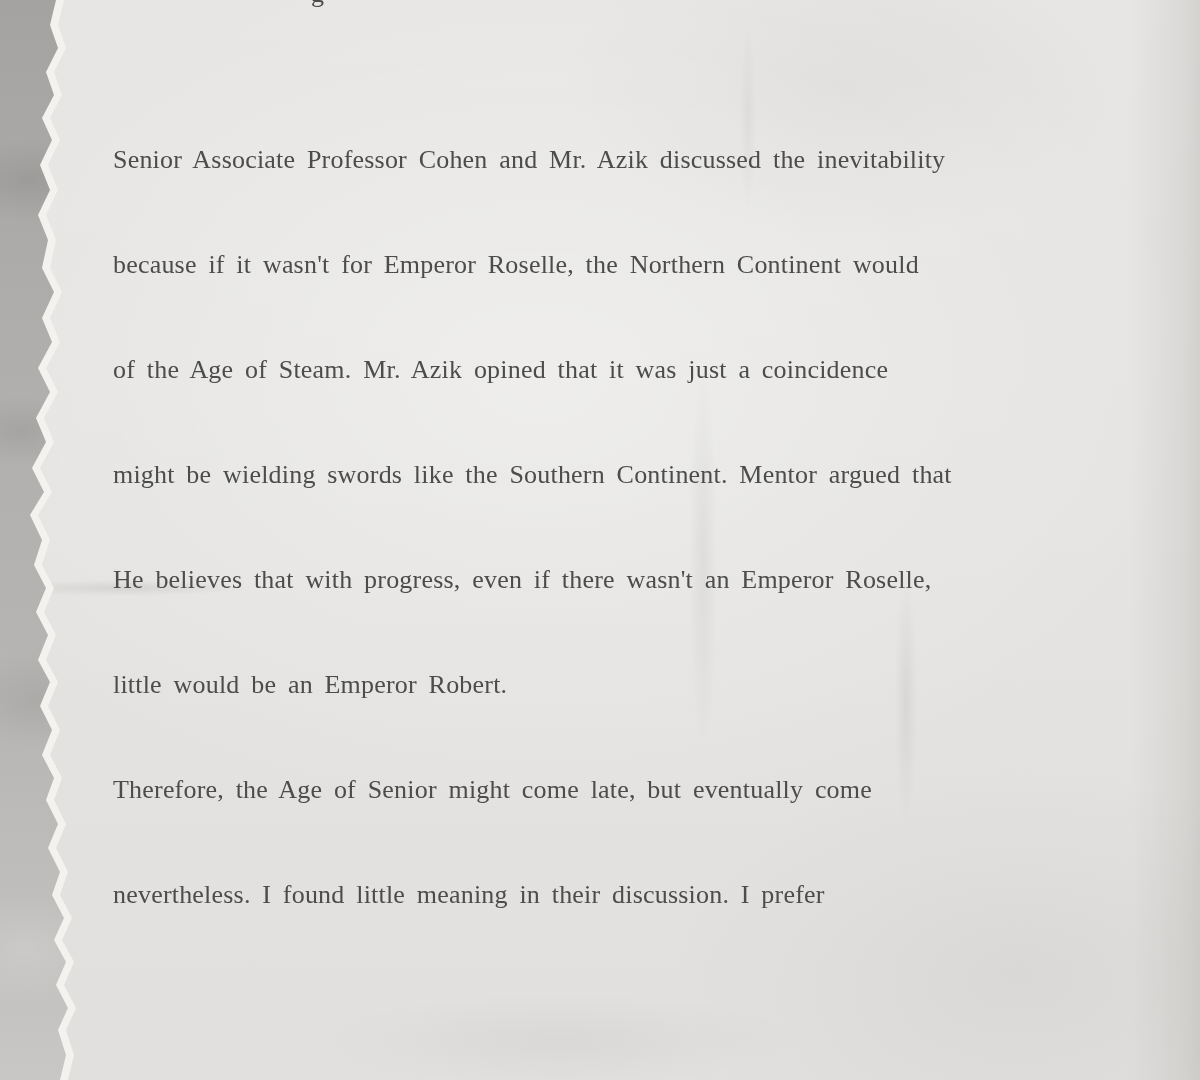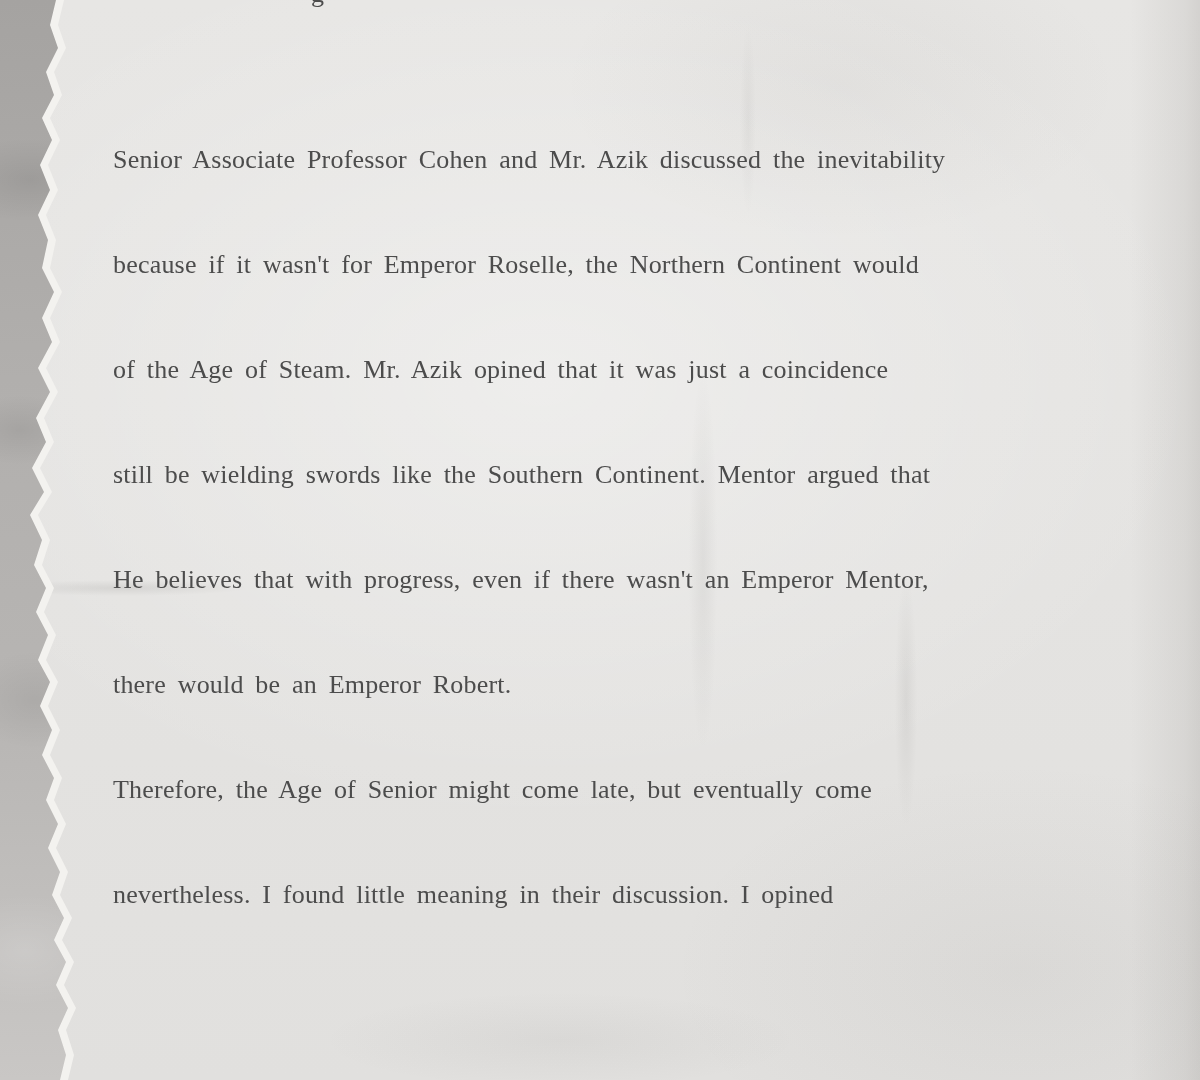--- a/index.html
+++ b/index.html
@@ -56,25 +56,25 @@
 <div class="stage">
   <div class="paper-fringe"></div>
   <div class="paper"></div>
 
   <div class="diary">
     <span class="top-fragment">g</span>
 
     <div class="line">Senior Associate Professor Cohen and Mr. Azik discussed the inevitability</div>
     <div class="line">because if it wasn't for Emperor Roselle, the Northern Continent would</div>
     <div class="line">of the Age of Steam. Mr. Azik opined that it was just a coincidence</div>
-    <div class="line">still be wielding swords like the Southern Continent. Mentor argued that</div>
-    <div class="line">He believes that with progress, even if there wasn't an Emperor Mentor,</div>
-    <div class="line">there would be an Emperor Robert.</div>
+    <div class="line">might be wielding swords like the Southern Continent. Mentor argued that</div>
+    <div class="line">He believes that with progress, even if there wasn't an Emperor Roselle,</div>
+    <div class="line">little would be an Emperor Robert.</div>
     <div class="line">Therefore, the Age of Senior might come late, but eventually come</div>
-    <div class="line">nevertheless. I found little meaning in their discussion. I opined</div>
+    <div class="line">nevertheless. I found little meaning in their discussion. I prefer</div>
     
     
 
     
     
     
     
     
     
     

